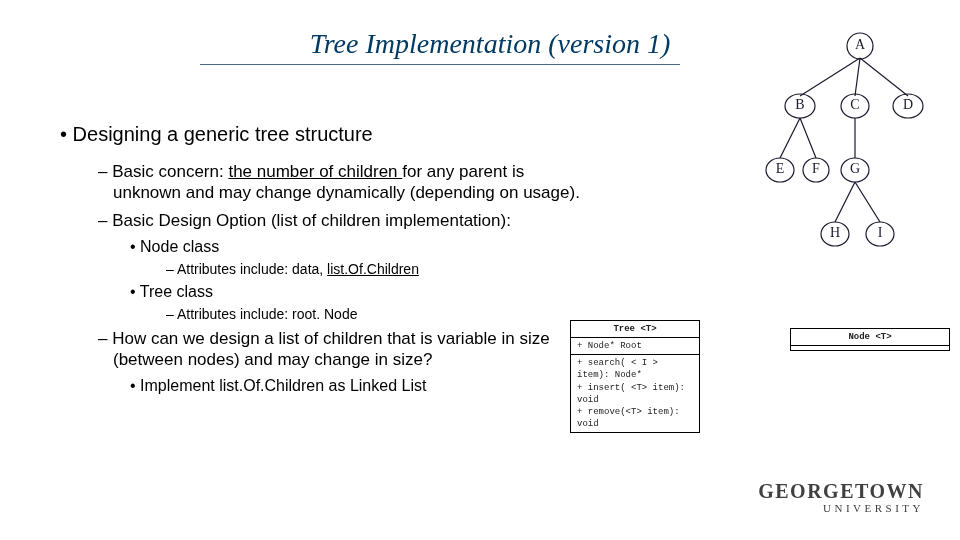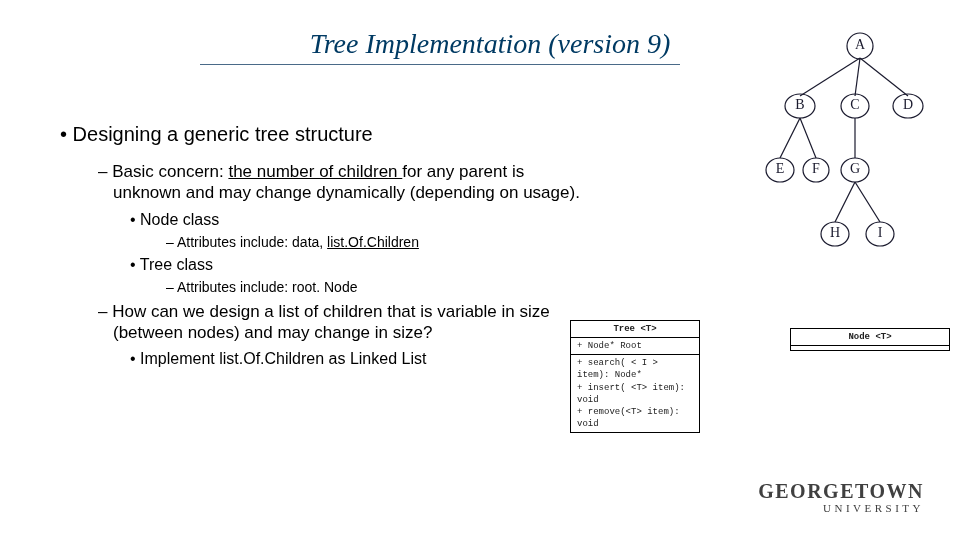--- a/index.html
+++ b/index.html
@@ -99,28 +99,29 @@
     text-align: right;
     color: #404040;
     font-family: Georgia, 'Times New Roman', serif;
   }
   .gt1 { font-size: 20px; letter-spacing: 1.5px; font-weight: 600; }
   .gt2 { font-size: 11px; letter-spacing: 3.5px; margin-top: -1px; }
 </style>
 </head>
 <body>
 
-<div class="title">Tree Implementation (version 9)</div>
+<div class="title">Tree Implementation (version 1)</div>
 <div class="title-underline"></div>
 
 <div class="content">
   <div class="b1 bullet">Designing a generic tree structure</div>
 
   <div class="b2">– <span>Basic concern: </span><span class="u">the number of children </span><span>for any parent is unknown and may change dynamically (depending on usage).</span></div>
 
+  <div class="b2 dash">Basic Design Option (list of children implementation):</div>
 
   <div class="b3 dot">Node class</div>
   <div class="b4">– <span>Attributes include: data, </span><span class="u">list.Of.Children</span></div>
 
   <div class="b3 dot">Tree class</div>
   <div class="b4 dash">Attributes include: root. Node</div>
 
   <div class="b2 dash">How can we design a list of children that is variable in size (between nodes) and may change in size?</div>
 
   <div class="b3 dot">Implement list.Of.Children as Linked List</div>

